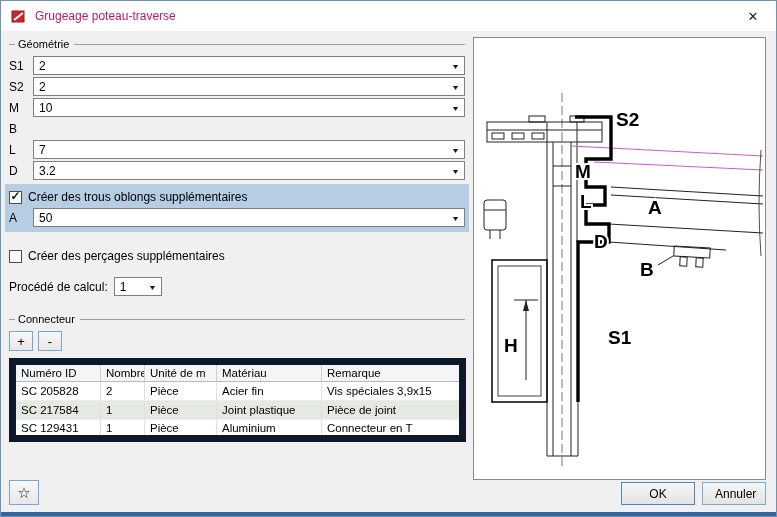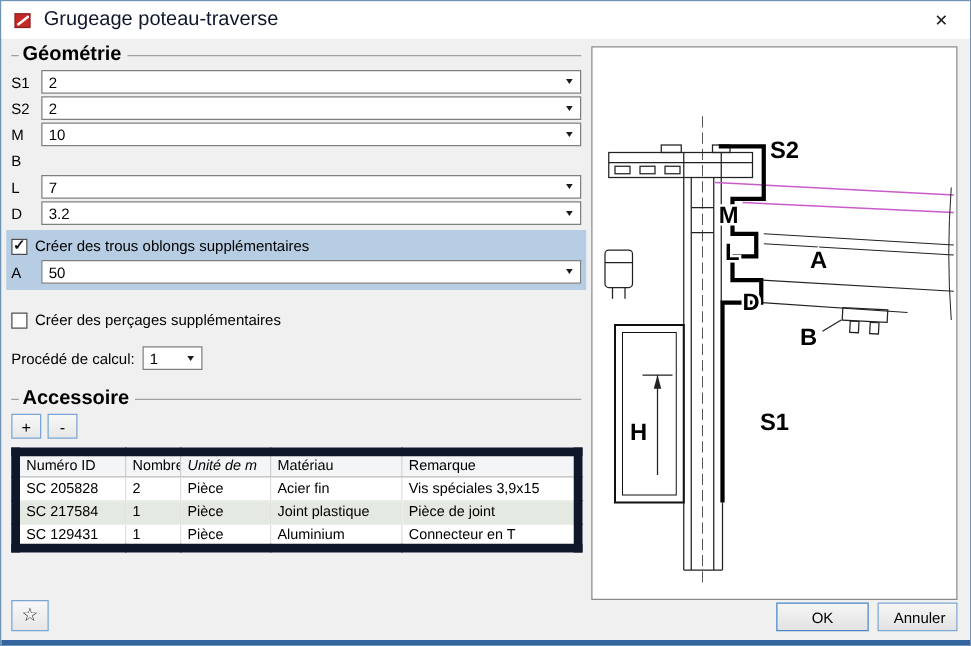--- a/index.html
+++ b/index.html
@@ -17,32 +17,32 @@
     overflow: hidden;
   }
   
   .titlebar {
     position: absolute; left:0; top:0; right:0; height:30px;
     background: #ffffff;
     display: flex; align-items: center;
     padding-left: 9px;
   }
   .app-icon { width:17px; height:17px; margin-right:8px; display:inline-flex; }
-  .title { font-size: 16px; color:#0f172a; }
+  .title { font-size: 12px; color:#be185d; }
   .close-btn {
     position:absolute; right:0; top:0; width:46px; height:30px;
     background:transparent; border:none; font-size:13px; color:#222;
     cursor: default; font-family: inherit;
   }
   
   .left-panel { position:absolute; left:8px; top:36px; width:456px; }
   .group-header { display:flex; align-items:center; height:14px; }
   .group-header::before { content:""; width:6px; border-top:1px solid #a0a0a0; }
   .group-header::after { content:""; flex:1; border-top:1px solid #a0a0a0; }
-  .group-label { padding:0 5px 0 3px; font-weight:bold; font-size:16px; }
+  .group-label { padding:0 5px 0 3px; font-weight:normal; font-size:11px; }
 
   .field-row { display:flex; align-items:center; height:21px; }
   .field-label { width:24px; font-size:12px; flex:none; }
   .combo {
     position:relative; flex:1; height:19px; background:#fff;
     border:1px solid #7f7f7f; display:flex; align-items:center;
     padding:0 18px 0 5px; font-size:12px;
   }
   .combo-arrow {
     position:absolute; right:5px; top:50%; transform:translateY(-50%) scaleX(1.3);
@@ -79,21 +79,21 @@
   .acc-table th {
     background:#f4f5f6; font-weight:normal; text-align:left;
     padding:2px 5px; height:20px; border-right:1px solid #cfcfcf;
     border-bottom:1px solid #b9b9b9; overflow:hidden; white-space:nowrap;
   }
   .acc-table td {
     padding:1px 5px; height:19px; border-right:1px solid #e0e0e0;
     border-bottom:1px solid #ececec; overflow:hidden; white-space:nowrap;
   }
   .acc-table tr.alt td { background:#e4e9e1; }
-  .col-id { width:88px; } .col-nb { width:44px; } .col-un { width:72px;font-style:italic; }
+  .col-id { width:88px; } .col-nb { width:44px; } .col-un { width:72px; }
   .col-mat { width:105px; } .col-rem { width:141px; }
 
   
   .preview {
     position:absolute; left:472px; top:36px; width:293px; height:443px;
     background:#fff; border:1px solid #8a8a8a;
   }
 
   
   .star-btn {
@@ -209,21 +209,21 @@
       <span>Procédé de calcul:</span>
       <div class="combo combo-small">
         <span>1</span>
         <span class="combo-arrow">▼</span>
       </div>
     </div>
 
     <div class="spacer16"></div>
 
     <div class="group-header">
-      <span class="group-label">Accessoire</span>
+      <span class="group-label">Connecteur</span>
     </div>
 
     <div class="pm-row">
       <button class="pm-btn">+</button>
       <button class="pm-btn">-</button>
     </div>
 
     <table class="acc-table">
       <thead>
         <tr>

